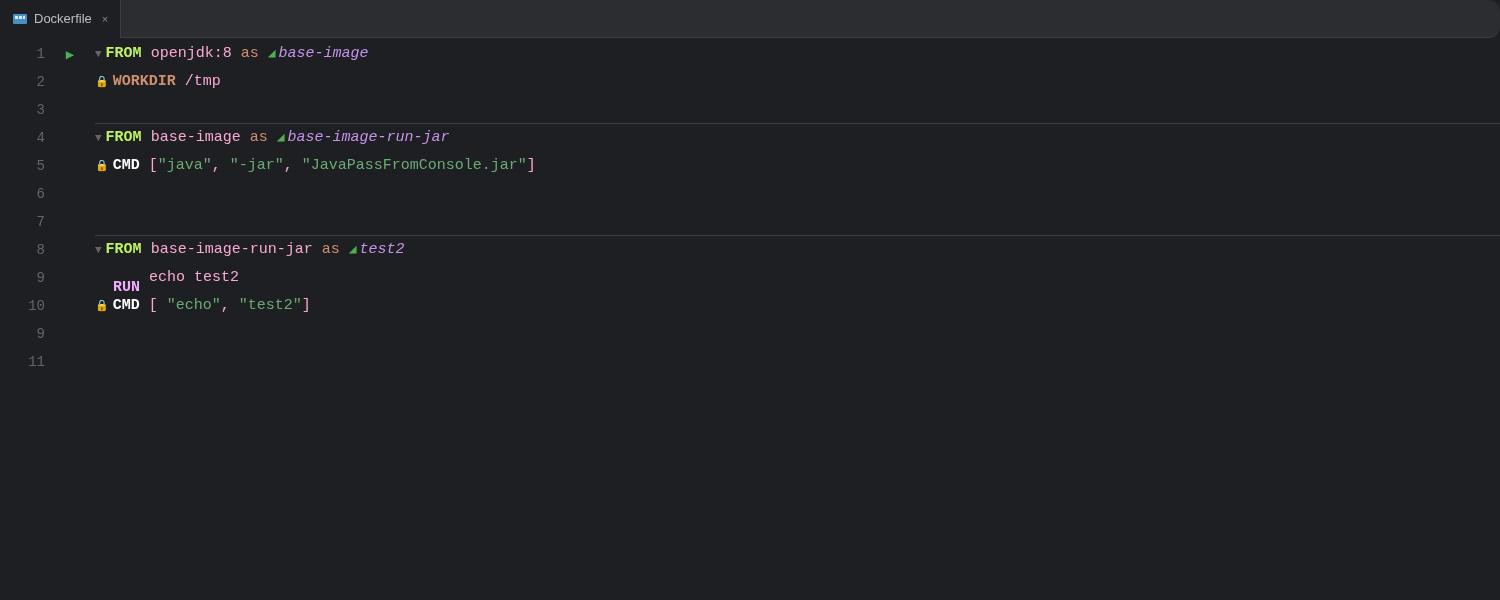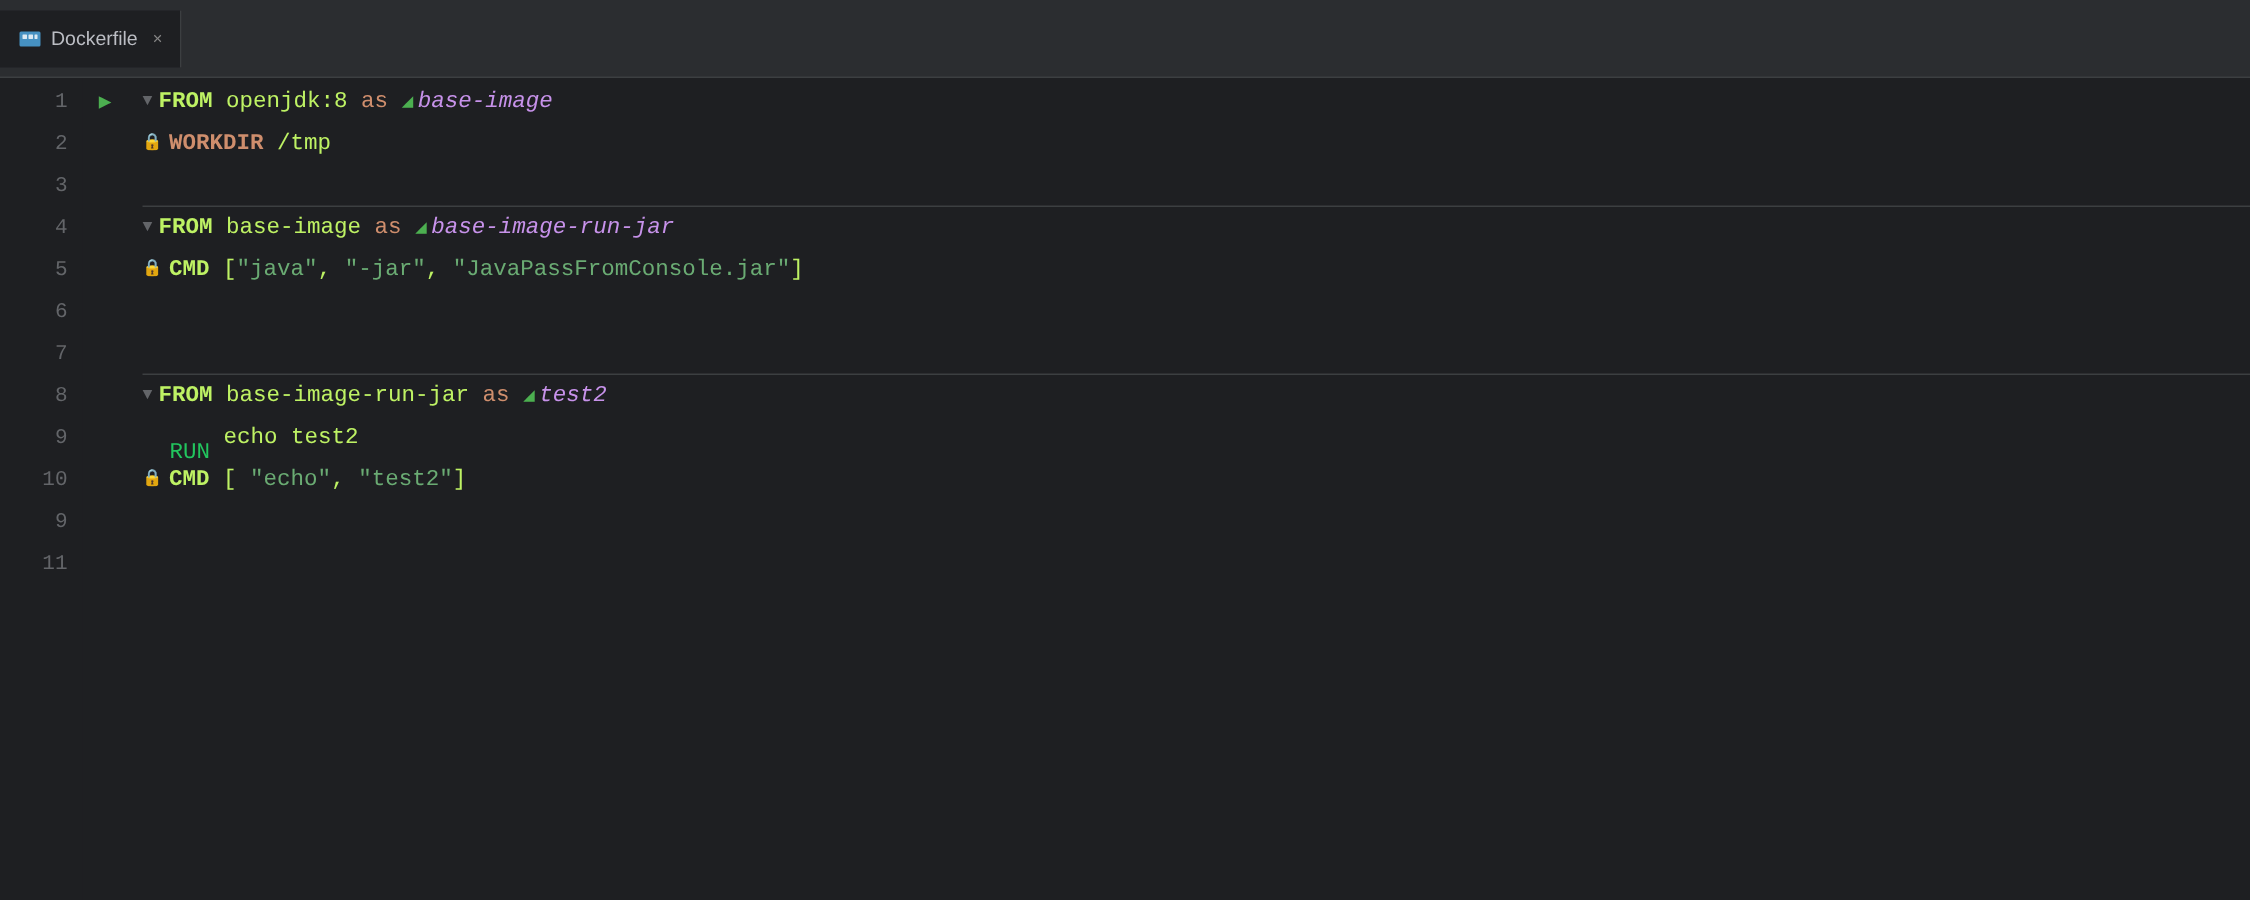--- a/index.html
+++ b/index.html
@@ -19,23 +19,24 @@
       height: 600px;
       display: flex;
       flex-direction: column;
       background: #1e1f22;
     }
 
     .tab-bar {
       display: flex;
       align-items: center;
       background: #2b2d30;
-      height: 52px;
+      height: 38px;
       border-bottom: 1px solid #3c3f41;
       padding-left: 0;
+      border-radius: 12px;
     }
 
     .tab {
       display: flex;
       align-items: center;
       gap: 6px;
       padding: 0 12px;
       height: 38px;
       background: #1e1f22;
       border-right: 1px solid #3c3f41;
@@ -115,24 +116,24 @@
       height: 28px;
       display: flex;
       align-items: center;
       justify-content: center;
     }
 
     
     .kw-from { color: #bef264; font-weight: bold; }
     .kw-copy { color: #cf8e6d; font-weight: bold; }
     .kw-workdir { color: #cf8e6d; font-weight: bold; }
-    .kw-cmd { color: #bef264; font-weight: bold; }
-    .kw-run { color: #22c55e; font-weight: normal; margin-top: 19px; }
+    .kw-cmd { color: #ffffff; font-weight: bold; }
+    .kw-run { color: #f0abfc; font-weight: bold; margin-top: 19px; }
     .kw-as { color: #cf8e6d; }
-    .plain { color: #bef264; }
+    .plain { color: #f9a8d4; }
     .stage-name { color: #c792ea; font-style: italic; }
     .string { color: #6aab73; }
 
     .cursor-beam {
       display: inline-block;
       width: 2px;
       height: 18px;
       background: #aeafad;
       margin-left: 1px;
       vertical-align: middle;

